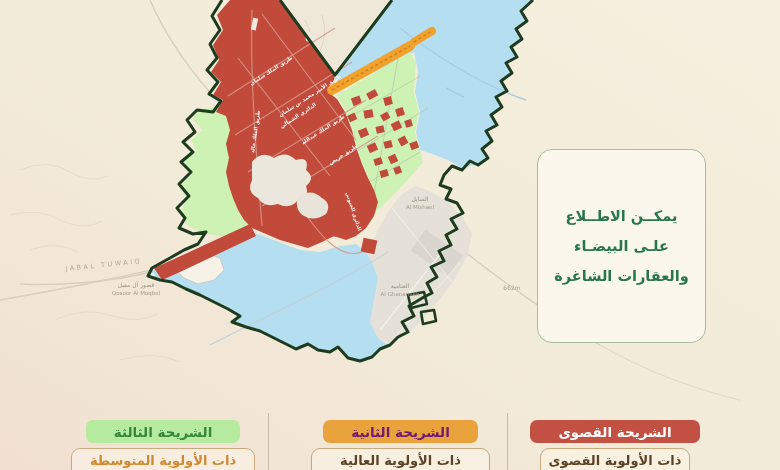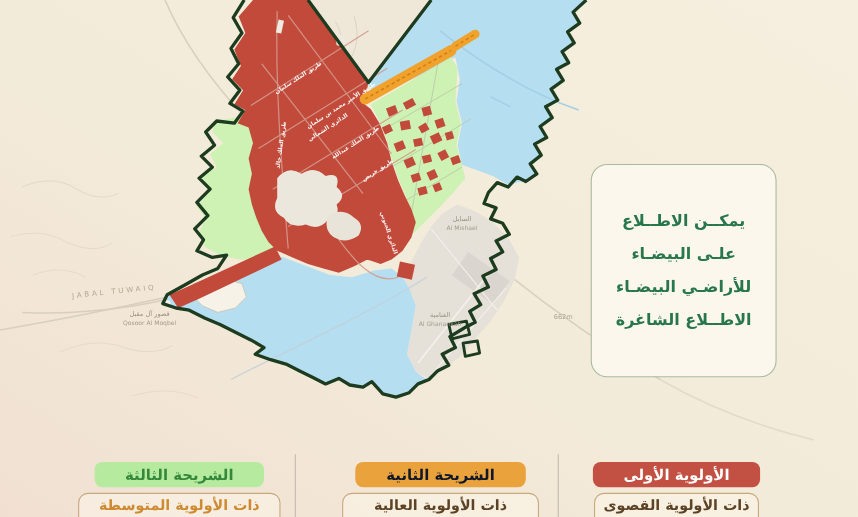--- a/index.html
+++ b/index.html
@@ -45,21 +45,21 @@
   .legend{position:absolute;left:0;top:413px;width:780px;height:57px;}
   .divider{position:absolute;top:0;width:1px;height:57px;background:#c2bbae;}
   .legend-group{position:absolute;top:7px;display:flex;flex-direction:column;align-items:center;}
   .chip{
     height:23px;border-radius:7px;
     display:flex;align-items:center;justify-content:center;
     font-size:13.5px;font-weight:bold;direction:rtl;
     padding:0 28px;white-space:nowrap;
   }
   .chip.first{background:#c25143;color:#fff;}
-  .chip.second{background:#e9a23c;color:#0f172a;}
+  .chip.second{background:#e9a23c;color:#701a75;}
   .chip.third{background:#b6eb9f;color:#35883b;}
   .priority-box{
     margin-top:5px;height:34px;border-radius:9px;
     border:1.5px solid #c8a97e;
     background:rgba(252,246,234,.55);
     display:flex;align-items:flex-start;justify-content:center;
     font-size:13px;font-weight:bold;direction:rtl;
     padding-top:4px;white-space:nowrap;
   }
   .priority-box.first{width:150px;color:#5d4326;}
@@ -218,37 +218,36 @@
       <text class="place-en" text-anchor="middle" x="420" y="209">Al Mishael</text>
       <text class="place-ar" text-anchor="middle" x="400" y="288">الغنامية</text>
       <text class="place-en" text-anchor="middle" x="400" y="296">Al Ghanamiah</text>
       <text class="elev" text-anchor="middle" x="512" y="290">662m</text>
     </g>
   </svg>
 
   <div class="info-panel">
     <div class="line">يمكــن الاطــلاع</div>
     <div class="line">علـى البيضـاء</div>
-    <div class="line">للأراضـي البيضـاء</div>
-    <div class="line">الاطــلاع الشاغرة</div>
+    <div class="line">والعقارات الشاغرة</div>
   </div>
 
   <div class="legend">
     <div class="divider" style="left:268px"></div>
     <div class="divider" style="left:507px"></div>
 
     <div class="legend-group" style="left:71px;width:184px">
       <div class="chip third">الشريحة الثالثة</div>
       <div class="priority-box third">ذات الأولوية المتوسطة</div>
     </div>
 
     <div class="legend-group" style="left:311px;width:179px">
       <div class="chip second">الشريحة الثانية</div>
       <div class="priority-box second">ذات الأولوية العالية</div>
     </div>
 
     <div class="legend-group" style="left:540px;width:150px">
-      <div class="chip first">الأولوية الأولى</div>
+      <div class="chip first">الشريحة القصوى</div>
       <div class="priority-box first">ذات الأولوية القصوى</div>
     </div>
   </div>
 
 </div>
 
 </body></html>

